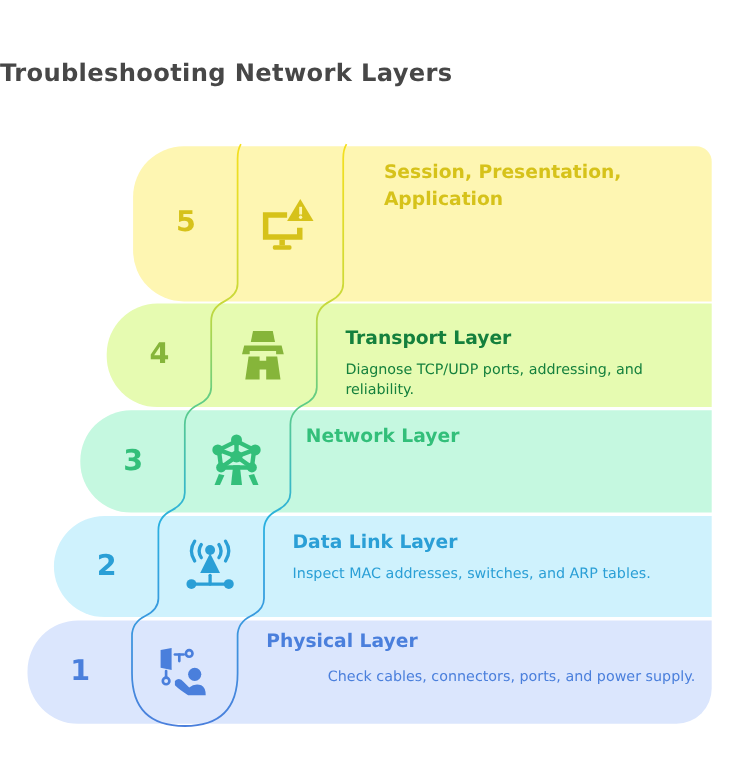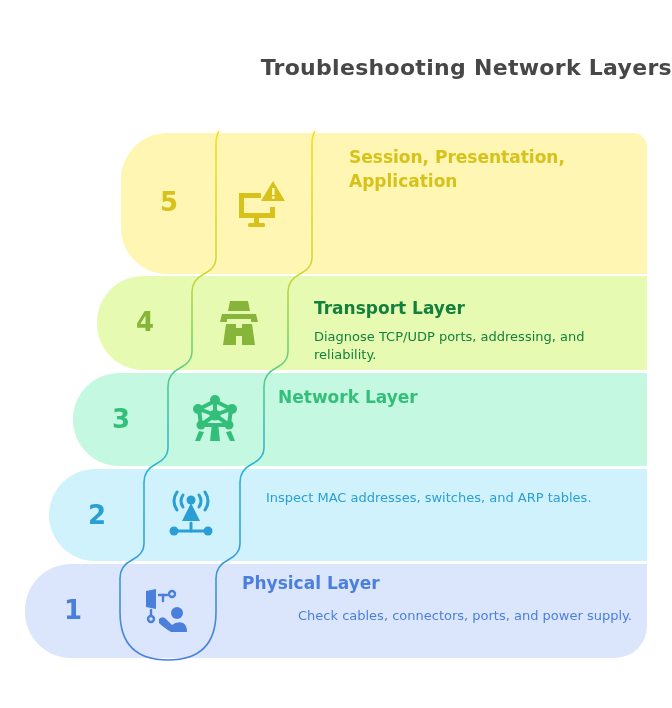--- a/index.html
+++ b/index.html
@@ -3,21 +3,21 @@
   <meta charset="utf-8">
   <style>
     html, body { margin: 0; padding: 0; }
     body {
       width: 672px; height: 708px; background: #ffffff;
       position: relative; overflow: hidden;
       font-family: "DejaVu Sans", sans-serif;
     }
     .title {
       position: absolute; left: 0; width: 672px; top: 55px;
-      text-align: right; font-size: 22px; font-weight: bold;
+      text-align: left; font-size: 22px; font-weight: bold;
       color: #474747; letter-spacing: 0.3px;
     }
     .bar {
       position: absolute; right: 25px;
       border-top-left-radius: 46px; border-bottom-left-radius: 46px;
     }
     .bar.top { border-top-right-radius: 14px; }
     .bar.bottom { border-bottom-right-radius: 32px; }
     .num {
       position: absolute; font-size: 26px; font-weight: bold;
@@ -119,20 +119,21 @@
       </g>
       <g fill="#2a9fd6">
         <circle cx="26" cy="11" r="4.5"></circle>
         <path d="M26 14 L35 32 H17 Z"></path>
         <circle cx="9" cy="42" r="4.5"></circle>
         <circle cx="43" cy="42" r="4.5"></circle>
       </g>
     </svg>
   </div>
   <div class="text" style="left:217px; top:12px; width:350px; color:#2a9fd6;">
+    <div class="heading">Data Link Layer</div>
     <div class="desc">Inspect MAC addresses, switches, and ARP tables.</div>
   </div>
 </div>
 
 <div class="bar bottom" style="left:25px; top:564px; height:94px; background:#dbe6fd;">
   <div class="num" style="left:28px; top:31px; color:#4a7fdc;">1</div>
   <div class="icon" style="left:116px; top:21px;">
     <svg viewBox="0 0 52 52">
       <g fill="#4a7fdc">
         <path d="M5 6 L15 4 V24 L5 22 Z"></path>

